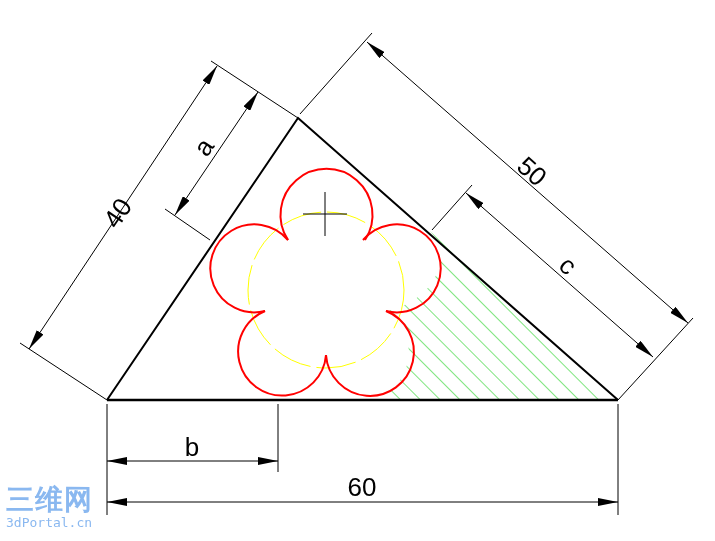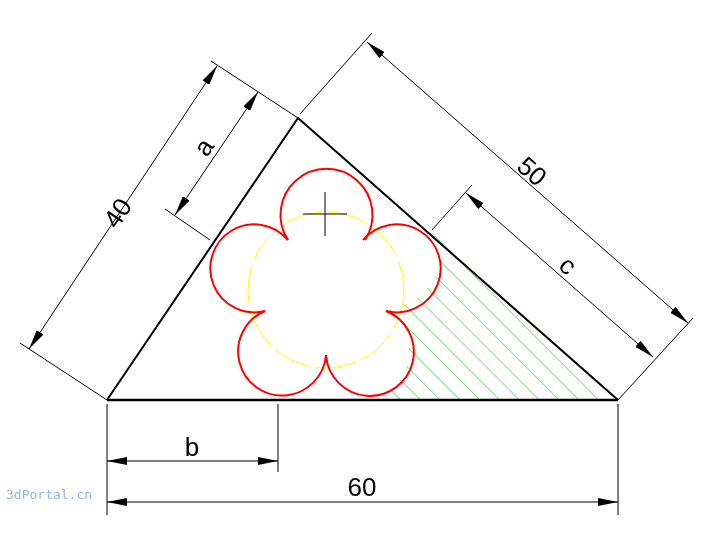--- a/index.html
+++ b/index.html
@@ -89,14 +89,15 @@
   <text class="dimtext" x="192" y="456" text-anchor="middle">b</text>
 
   <g stroke="#000" stroke-width="1">
     <line x1="618" y1="404" x2="618" y2="515"></line>
     <line x1="107" y1="502" x2="618" y2="502" marker-start="url(#arr)" marker-end="url(#arr)"></line>
   </g>
   <text class="dimtext" x="362" y="496" text-anchor="middle">60</text>
 </svg>
 
 <div class="wm">
+  <span class="wm-cn">三维网</span>
   <span class="wm-en">3dPortal.cn</span>
 </div>
 
 </body></html>

